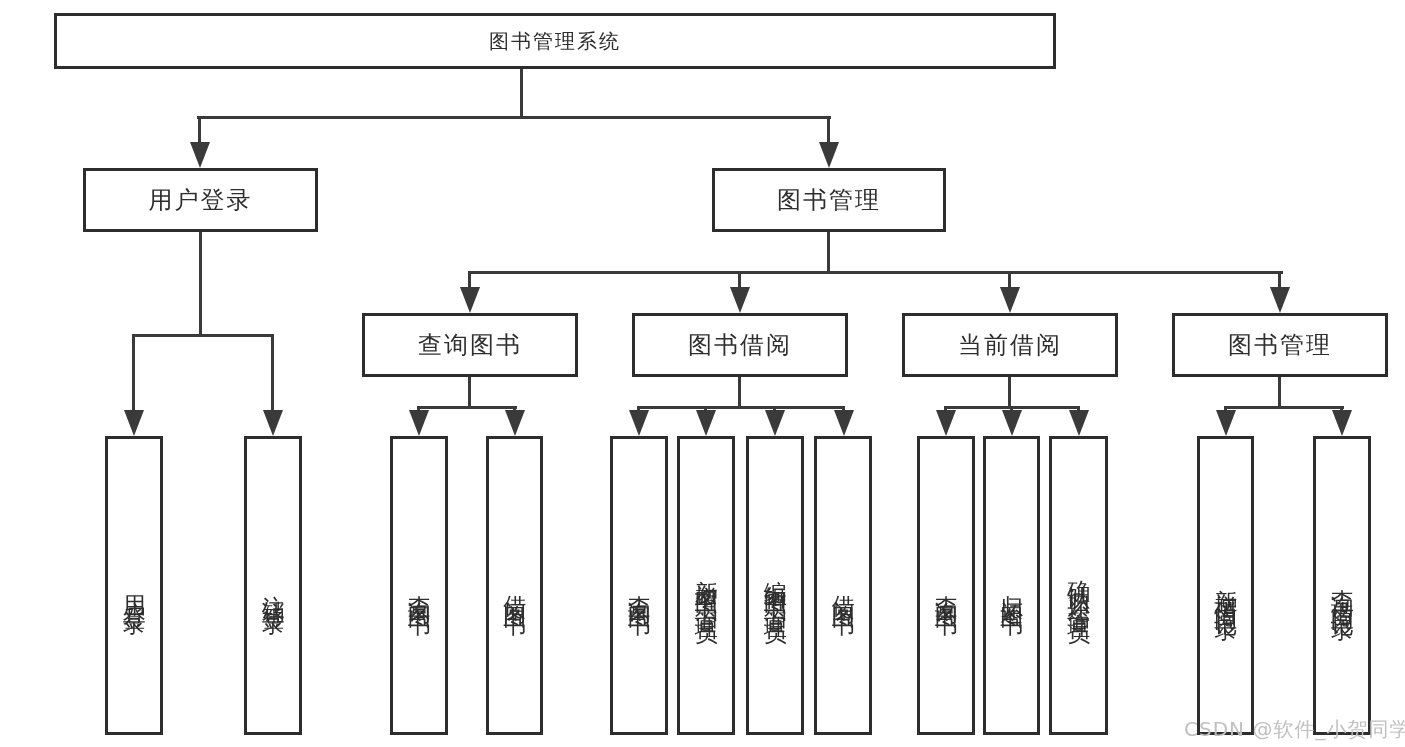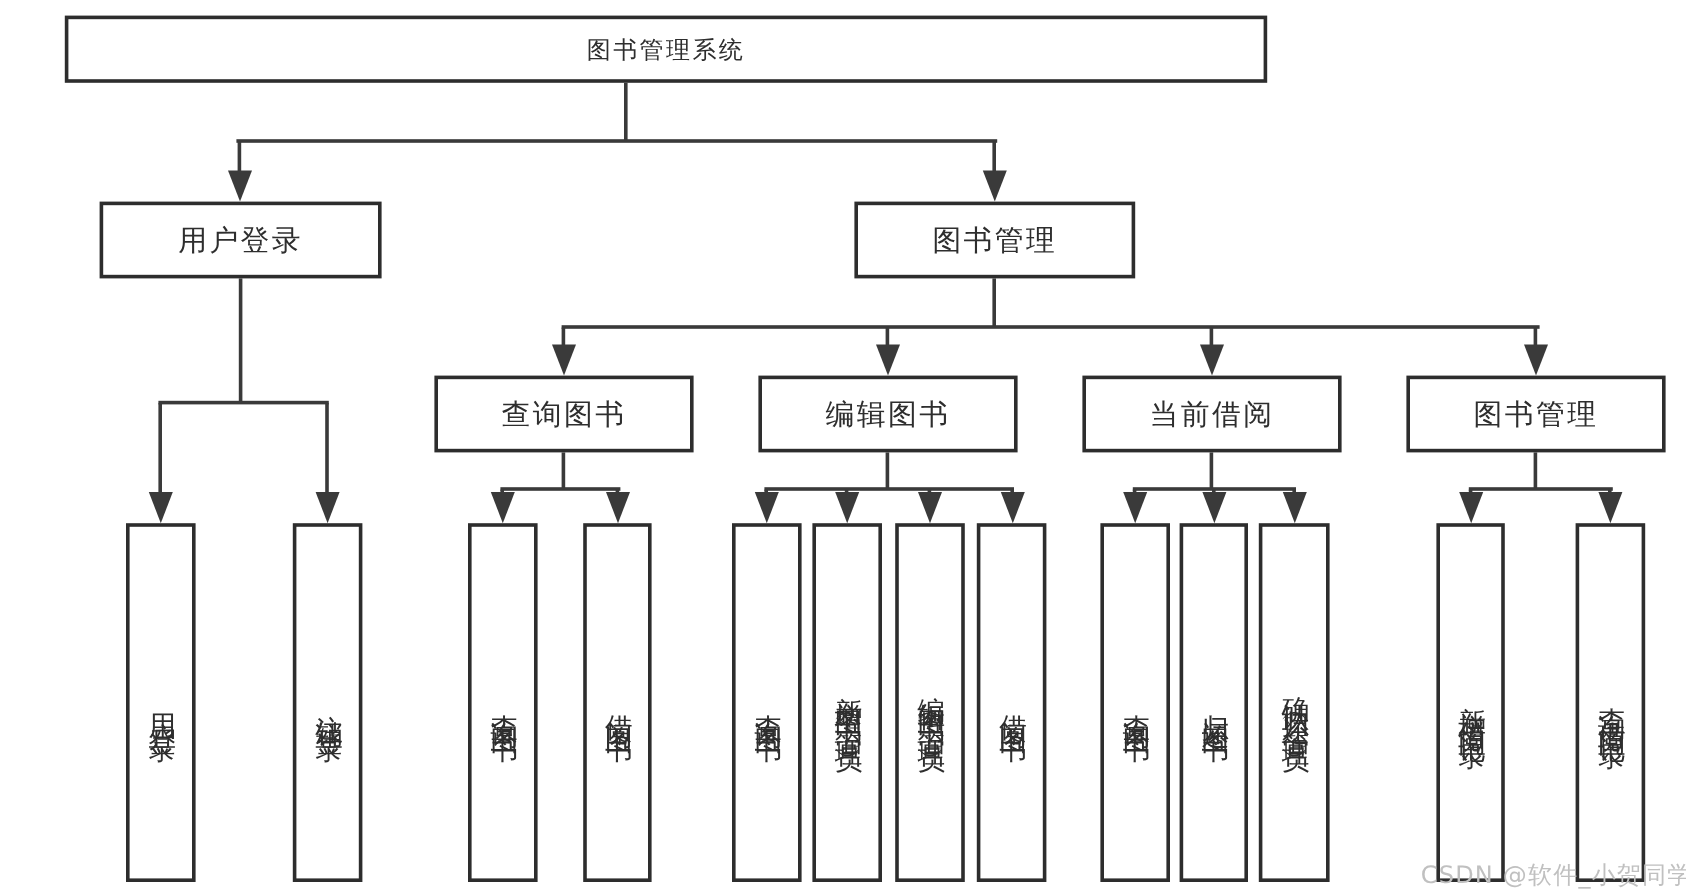--- a/index.html
+++ b/index.html
@@ -39,21 +39,21 @@
 <body>
 
 <div class="stage">
 
   <div class="box root-node">图书管理系统</div>
 
   <div class="box l2" style="left:83px;width:235px;">用户登录</div>
   <div class="box l2" style="left:712px;width:234px;">图书管理</div>
 
   <div class="box l3" style="left:362px;">查询图书</div>
-  <div class="box l3" style="left:632px;">编辑图书</div>
+  <div class="box l3" style="left:632px;">图书借阅</div>
   <div class="box l3" style="left:902px;">当前借阅</div>
   <div class="box l3" style="left:1172px;">图书管理</div>
 
   <div class="box leaf" style="left:105px;width:58px;">用户登录</div>
   <div class="box leaf" style="left:244px;width:58px;">注销登录</div>
 
   <div class="box leaf" style="left:390px;width:58px;">查询图书</div>
   <div class="box leaf" style="left:486px;width:57px;">借阅图书</div>
 
   <div class="box leaf" style="left:610px;width:58px;">查询图书</div>

